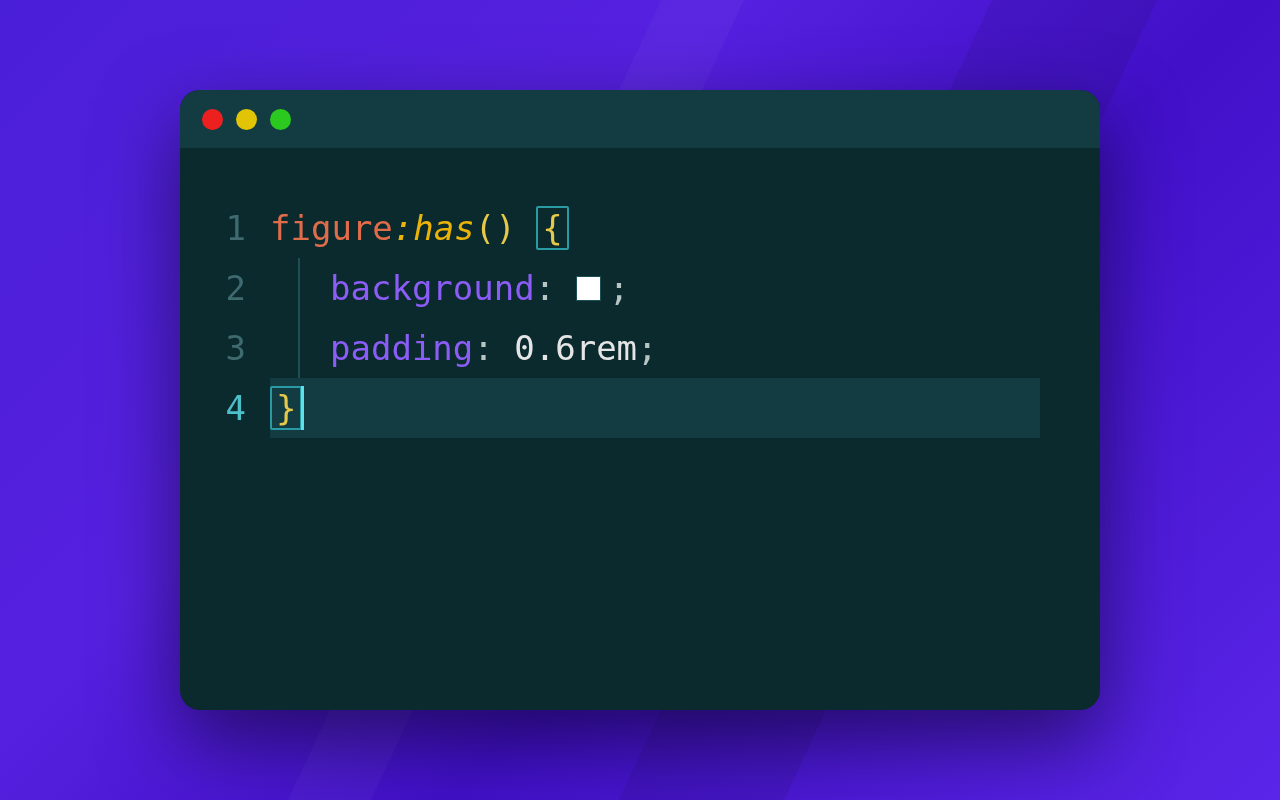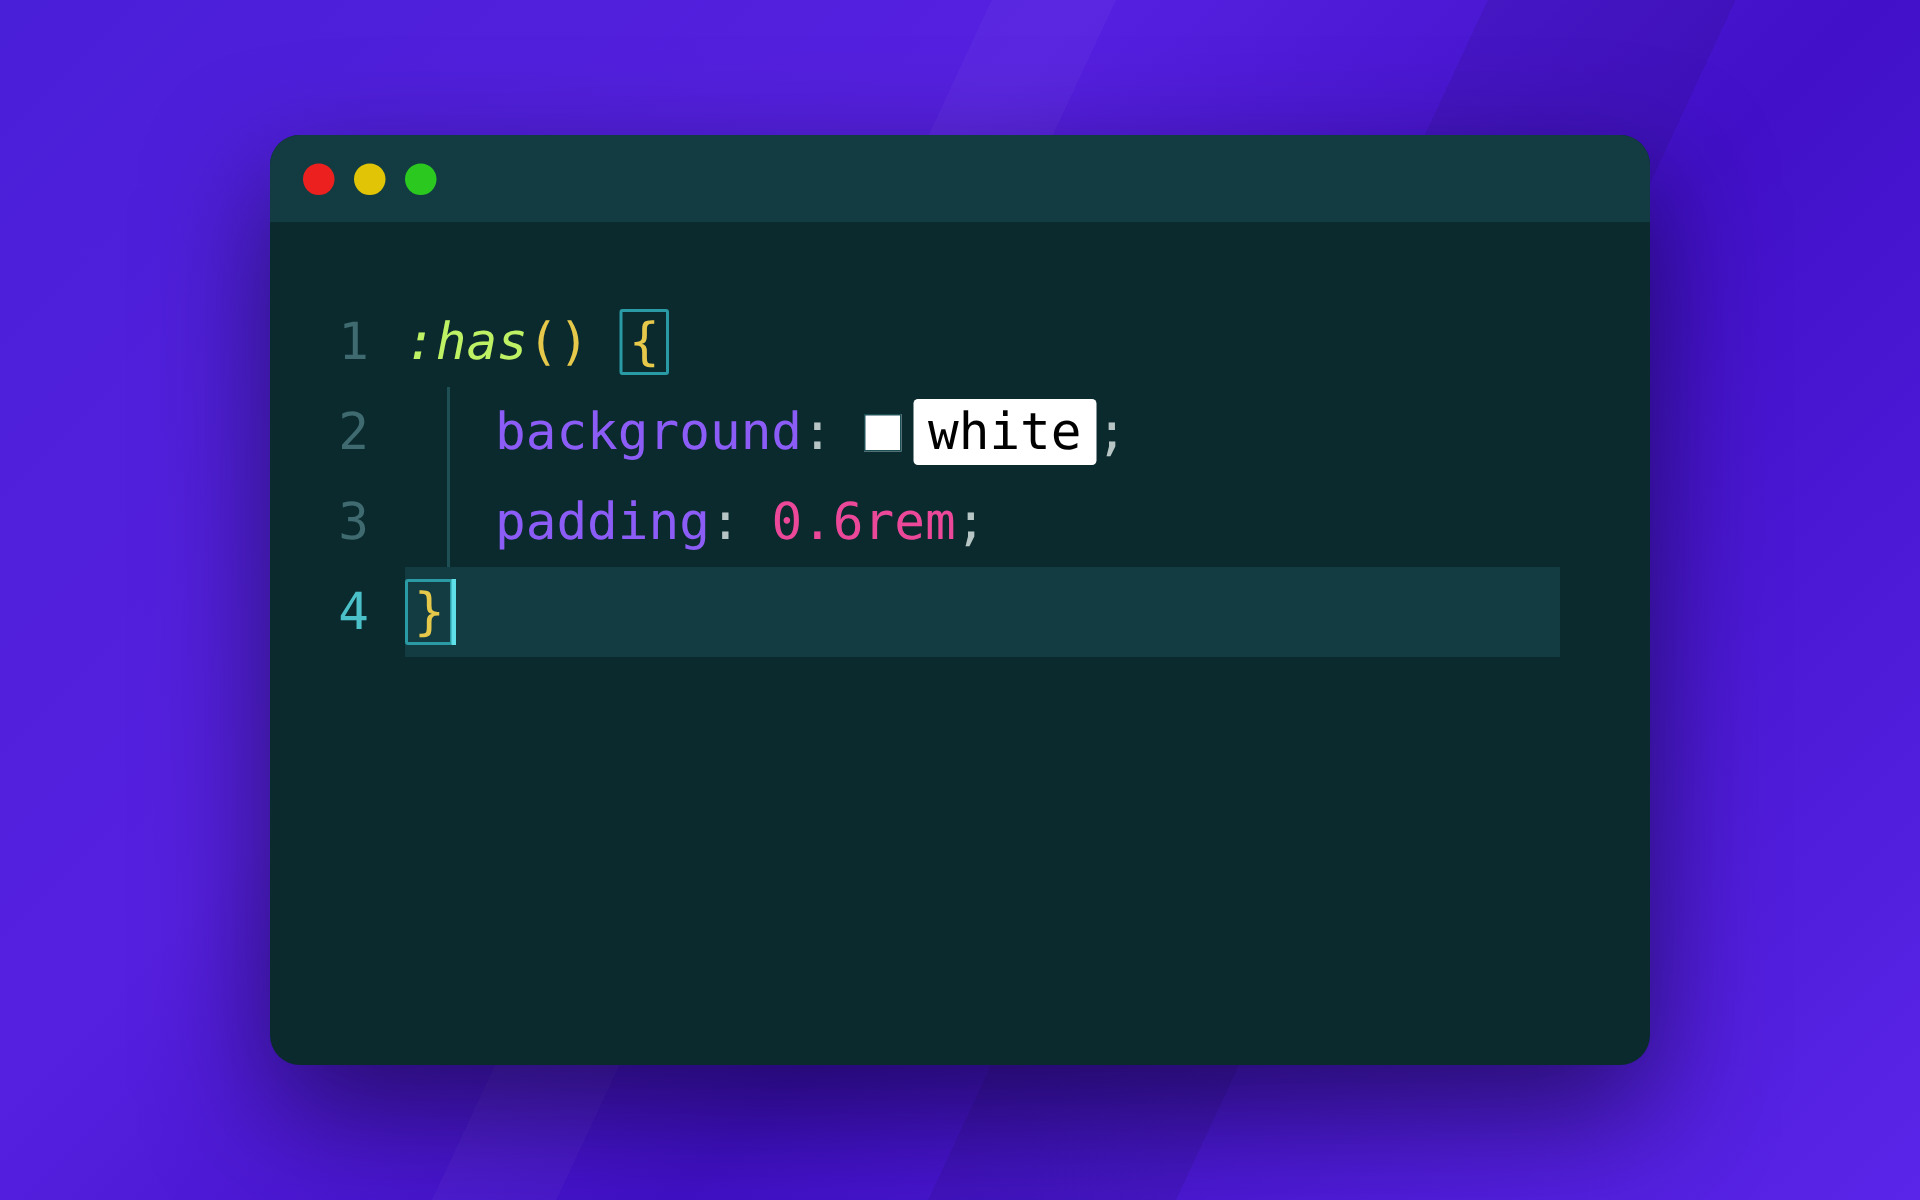--- a/index.html
+++ b/index.html
@@ -79,25 +79,25 @@
   }
   .indent-guide {
     position: absolute;
     left: 28px;
     top: 60px;
     width: 2px;
     height: 180px;
     background: #1e4f54;
   }
   .tok-tag { color: #e06c4a; }
-  .tok-pseudo { color: #bef264; font-style: italic; }
+  .tok-pseudo { color: #eab308; font-style: italic; }
   .tok-paren { color: #e6c94a; }
   .tok-prop { color: #8b5cf6; }
   .tok-punct { color: #b8c5c5; }
-  .tok-num { color: #ec4899; }
+  .tok-num { color: #e5e5e5; }
   .brace {
     color: #e6c94a;
     display: inline-block;
     padding: 0 4px;
     border: 2px solid #2a9aa5;
     border-radius: 2px;
     line-height: 40px;
     height: 44px;
   }
   .swatch {
@@ -144,22 +144,22 @@
   <div class="code-area">
     <div class="gutter">
       <div>1</div>
       <div>2</div>
       <div>3</div>
       <div class="active">4</div>
     </div>
     <div class="code">
       <div class="indent-guide"></div>
 
-      <div class="line"><span class="tok-pseudo">:has</span><span class="tok-paren">(</span><span class="tok-paren">)</span><span> </span><span class="brace">{</span></div>
+      <div class="line"><span class="tok-tag">figure</span><span class="tok-pseudo">:has</span><span class="tok-paren">(</span><span class="tok-paren">)</span><span> </span><span class="brace">{</span></div>
 
-      <div class="line"><span class="pad"></span><span class="tok-prop">background</span><span class="tok-punct">: </span> <span class="swatch"></span><span class="color-chip">white</span><span class="tok-punct">;</span></div>
+      <div class="line"><span class="pad"></span><span class="tok-prop">background</span><span class="tok-punct">: </span> <span class="swatch"></span><span class="tok-punct">;</span></div>
 
       <div class="line"><span class="pad"></span><span class="tok-prop">padding</span><span class="tok-punct">: </span><span class="tok-num">0.6rem</span><span class="tok-punct">;</span></div>
 
       <div class="line active"><span class="brace">}</span><span class="cursor"></span></div>
     </div>
   </div>
 </div>
 
 </body></html>

